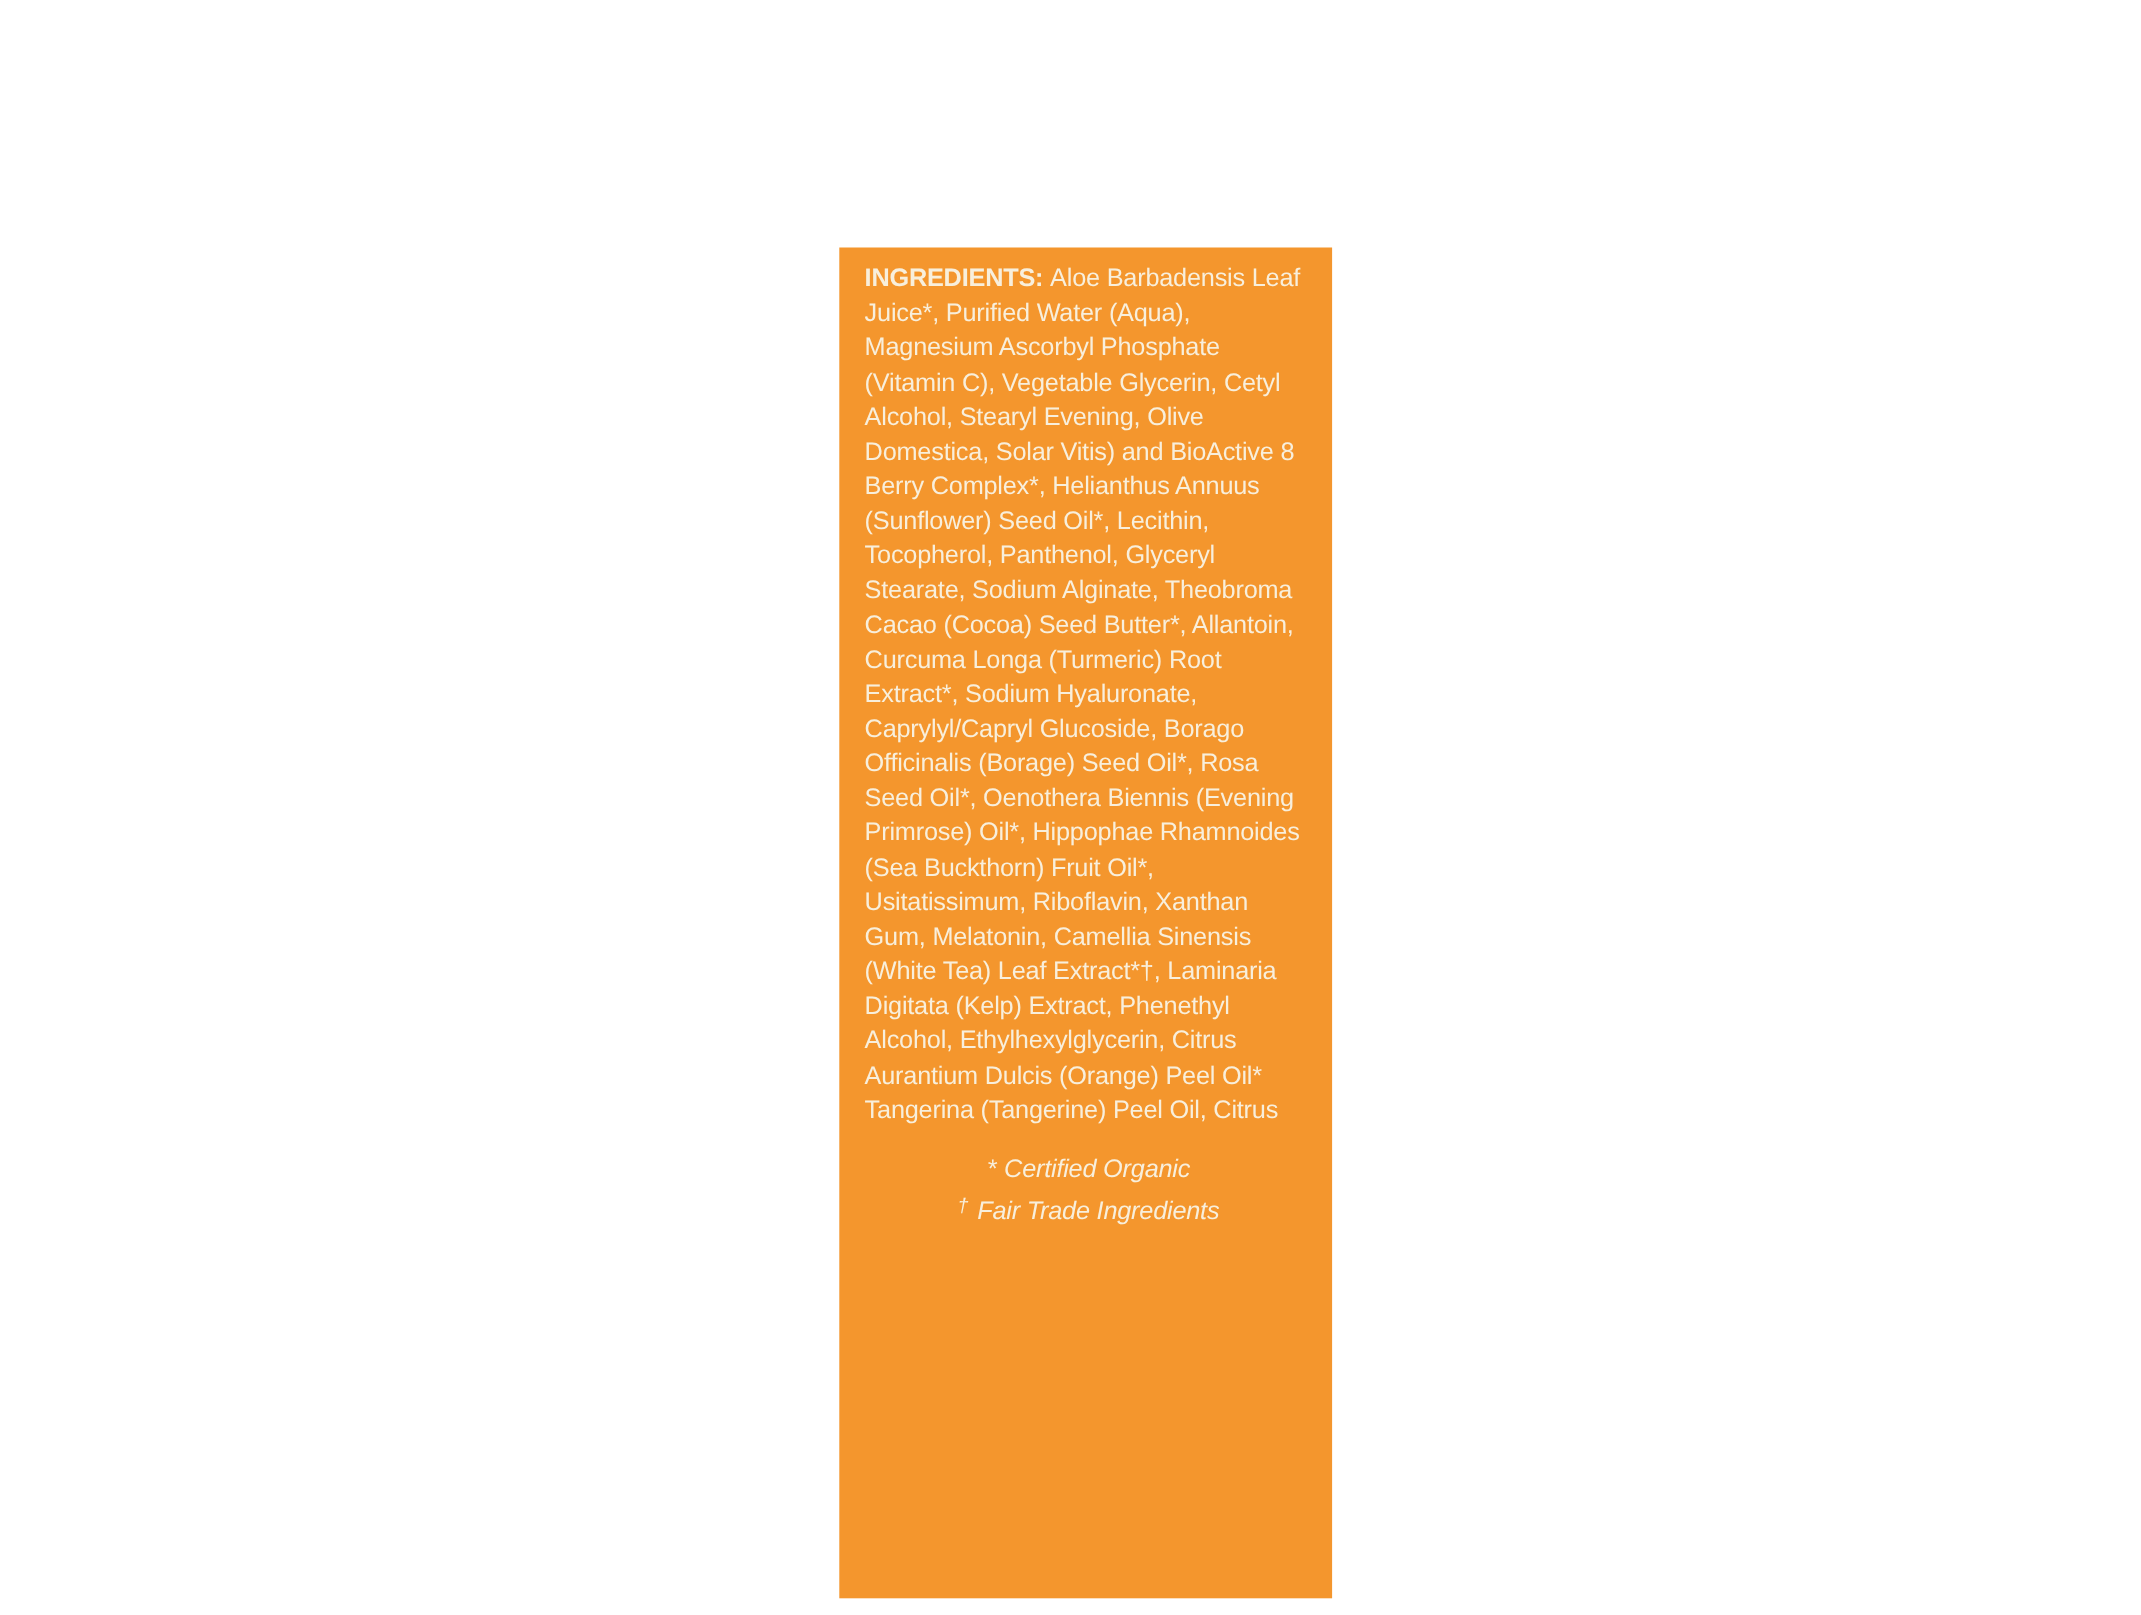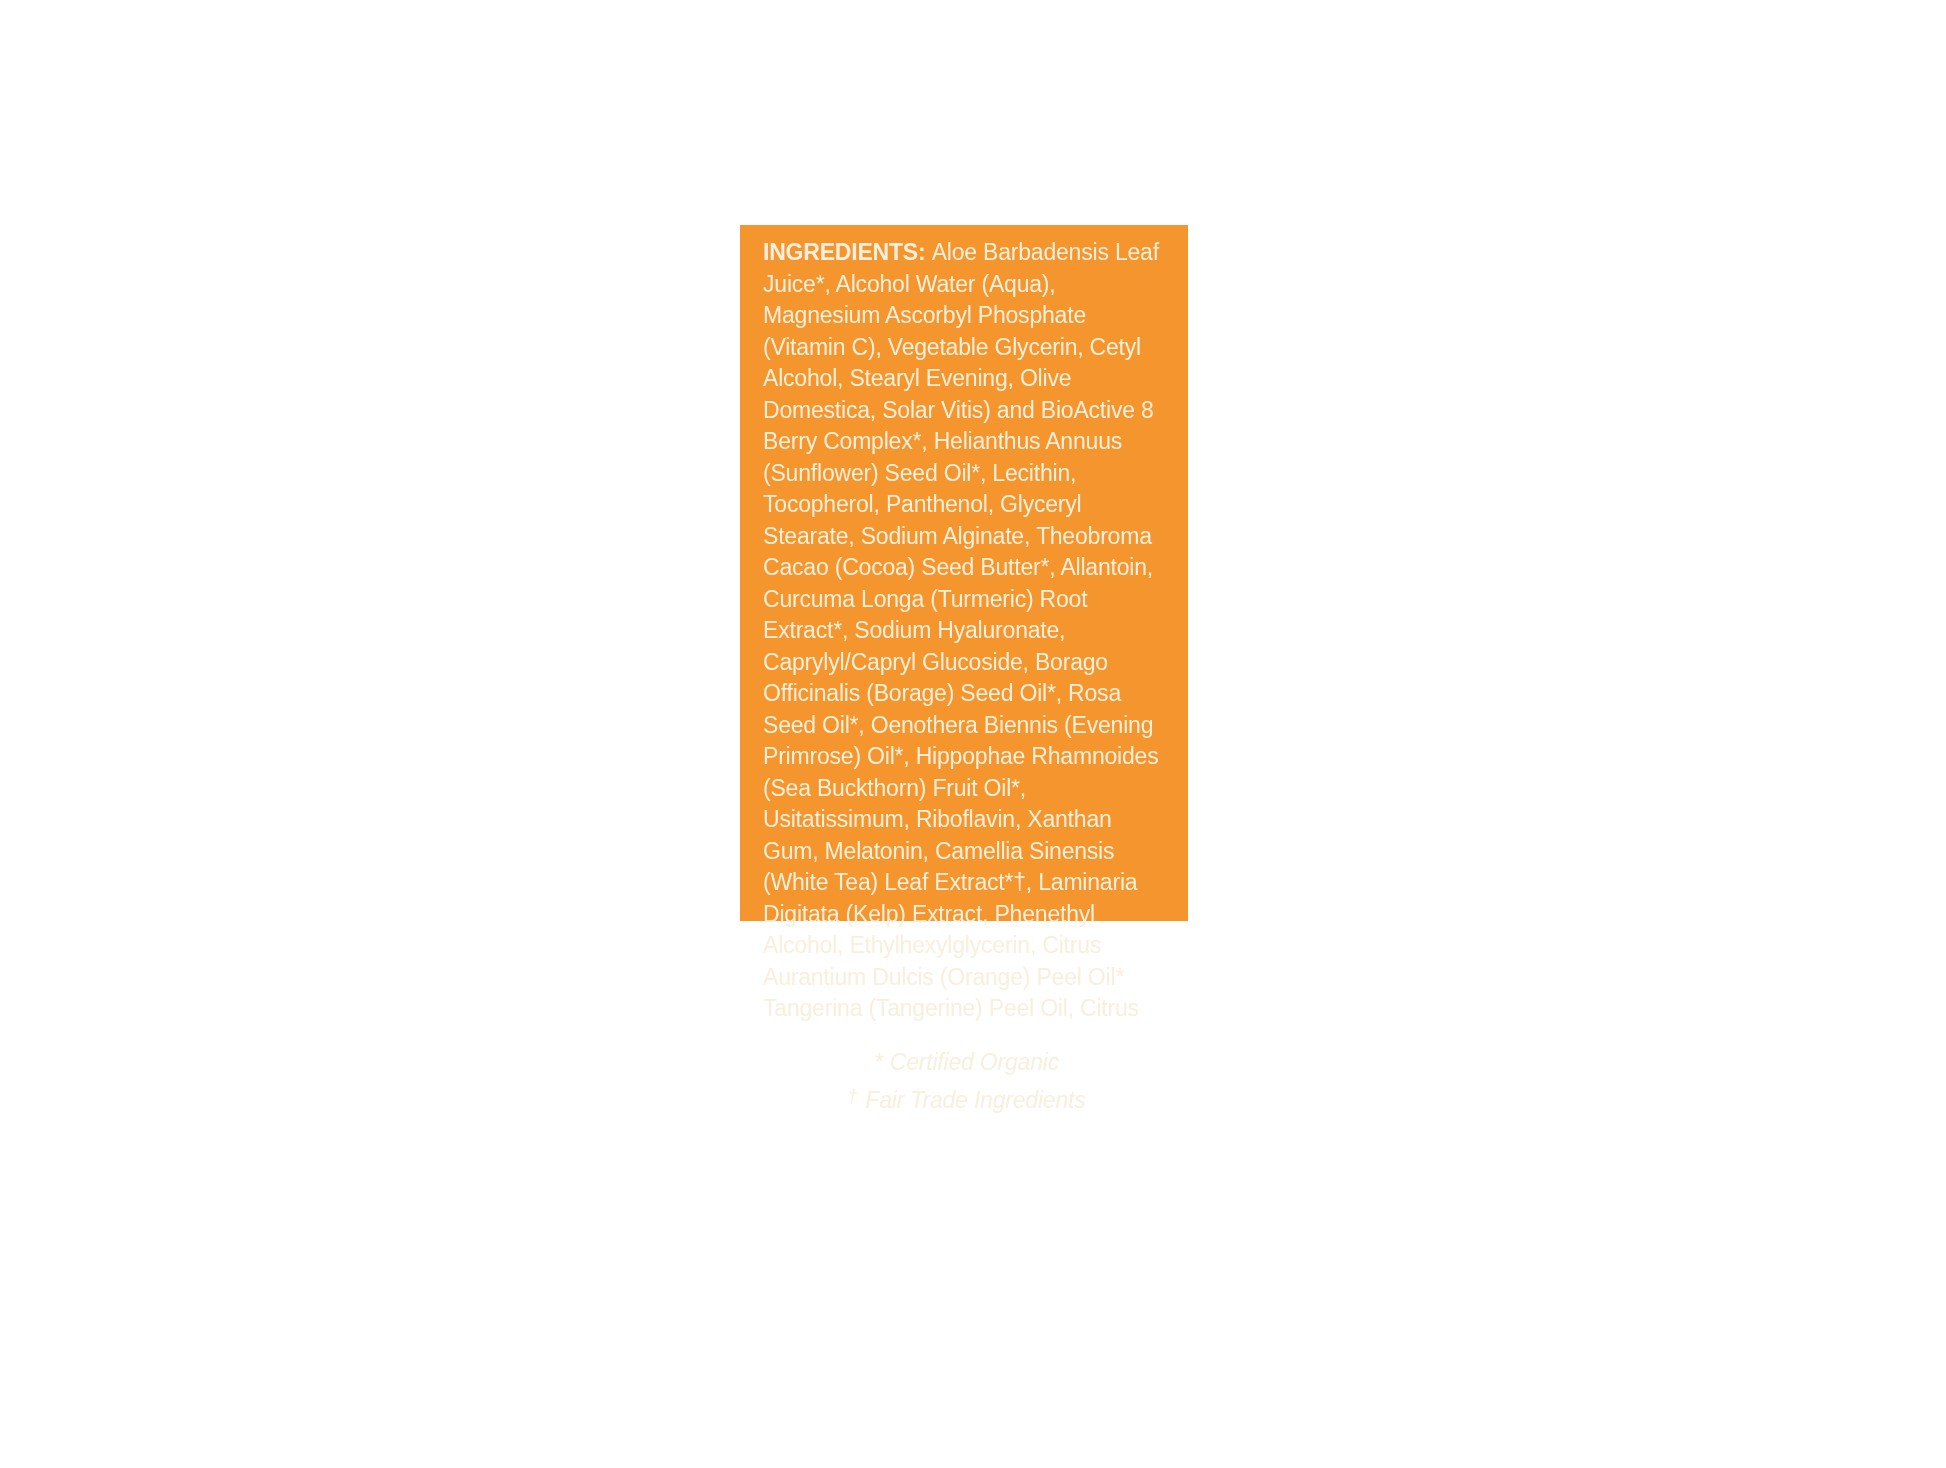--- a/index.html
+++ b/index.html
@@ -9,24 +9,24 @@
   body {
     width: 1946px;
     height: 1468px;
     background: #ffffff;
     position: relative;
     font-family: "Liberation Sans", sans-serif;
     overflow: hidden;
   }
   .label-panel {
     position: absolute;
-    left: 740px;
+    left: 763px;
     top: 225px;
     width: 448px;
-    height: 696px;
+    height: 1228px;
     box-sizing: border-box;
     padding: 12px 18px 0 23px;
   }
   .ingredients-lines .line {
     white-space: nowrap;
     font-size: 23px;
     line-height: 31.5px;
     letter-spacing: -0.2px;
   }
   .line .heading {
@@ -52,21 +52,21 @@
     vertical-align: 6px;
     margin-right: 8px;
   }
 </style>
 </head>
 <body style="background: rgb(255, 255, 255);">
 
 <div class="label-panel" style="background: rgb(244, 150, 45); color: rgb(248, 239, 220);">
   <div class="ingredients-lines">
       <div class="line"><span class="heading">INGREDIENTS: </span>Aloe Barbadensis Leaf</div>
-      <div class="line">Juice*, Alcohol Water (Aqua),</div>
+      <div class="line">Juice*, Purified Water (Aqua),</div>
       <div class="line">Magnesium Ascorbyl Phosphate</div>
       <div class="line">(Vitamin C), Vegetable Glycerin, Cetyl</div>
       <div class="line">Alcohol, Stearyl Evening, Olive</div>
       <div class="line">Domestica, Solar Vitis) and BioActive 8</div>
       <div class="line">Berry Complex*, Helianthus Annuus</div>
       <div class="line">(Sunflower) Seed Oil*, Lecithin,</div>
       <div class="line">Tocopherol, Panthenol, Glyceryl</div>
       <div class="line">Stearate, Sodium Alginate, Theobroma</div>
       <div class="line">Cacao (Cocoa) Seed Butter*, Allantoin,</div>
       <div class="line">Curcuma Longa (Turmeric) Root</div>

